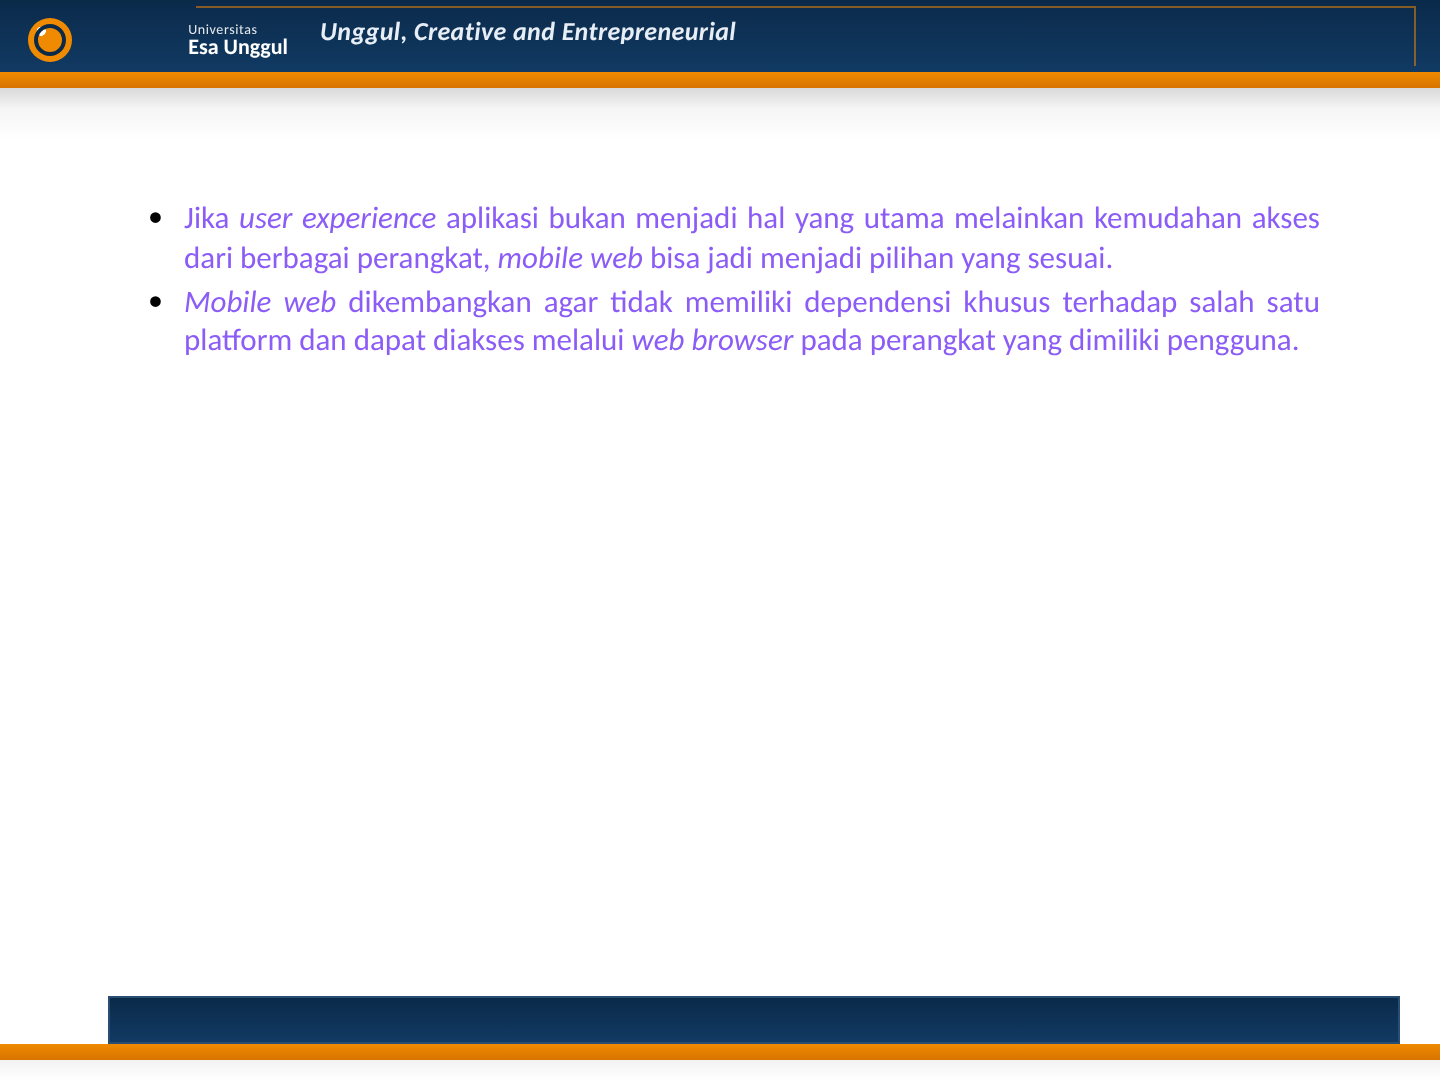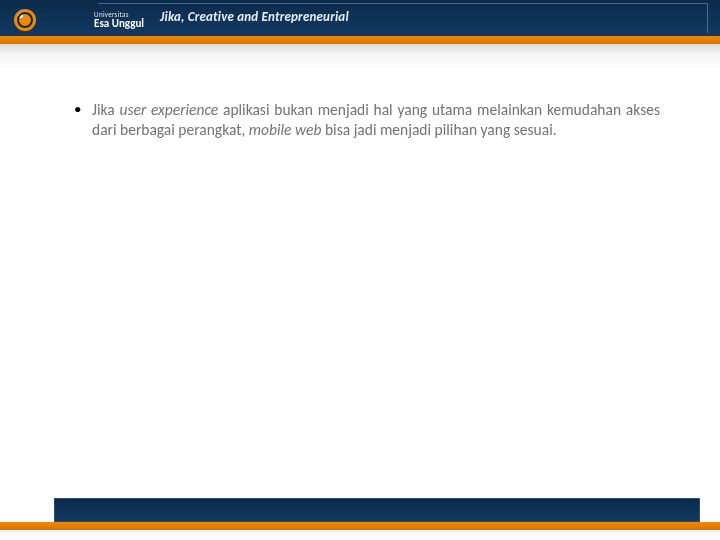--- a/index.html
+++ b/index.html
@@ -19,21 +19,21 @@
   .logo-text .l2 { font-size: 11px; font-weight: 700; display:block; }
 
   .tagline { position: absolute; top: 9px; left: 160px; color: #e8eef5; font-size: 13px; font-style: italic; font-weight: 600; letter-spacing: 0.2px; }
   .header-accent { position:absolute; top: 3px; right: 12px; width: 610px; height: 30px; border-top: 1px solid rgba(255,140,0,0.5); border-right: 1px solid rgba(255,140,0,0.5); pointer-events:none; }
 
   .sub-shadow { position:absolute; top: 44px; left:0; width:720px; height:26px; background: linear-gradient(rgba(0,0,0,0.15), rgba(0,0,0,0.04) 40%, rgba(0,0,0,0) 100%); }
 
   
   .content { position: absolute; top: 100px; left: 70px; right: 60px; }
   ul.bullets { list-style: none; }
-  ul.bullets > li { position: relative; padding-left: 22px; font-size: 15.5px; line-height: 1.28; color: #737373; text-align: justify; text-justify: inter-word; margin-bottom: 2px; }
+  ul.bullets > li { position: relative; padding-left: 22px; font-size: 15.5px; line-height: 1.28; color: #8b5cf6; text-align: justify; text-justify: inter-word; margin-bottom: 2px; }
   ul.bullets > li::before { content: "•"; position: absolute; left: 4px; top: 0; font-size: 15px; color:#000; }
   em.it { font-style: italic; }
 
   
   .footer { position: absolute; left: 0; right: 0; bottom: 0; height: 56px; }
   .footer-blue { position: absolute; bottom: 18px; left: 54px; right: 20px; height: 24px; background: linear-gradient(#0b2a4a, #113a63); border: 1px solid #2a4e73; }
   .footer-orange { position: absolute; bottom: 10px; left: 0; right: 0; height: 8px; background: linear-gradient(#f08a00, #d77400); }
   .footer-fade { position:absolute; bottom:0; left:0; right:0; height:10px; background: linear-gradient(rgba(0,0,0,0.05), rgba(0,0,0,0)); }
 </style>
 </head>
@@ -48,26 +48,27 @@
     <div class="sub-shadow"></div>
 
     <div class="logo-box">
       <div class="logo-mark"></div>
       <div class="logo-text">
         <span class="l1">Universitas</span>
         <span class="l2">Esa Unggul</span>
       </div>
     </div>
 
-    <div class="tagline">Jika, Creative and Entrepreneurial</div>
+    <div class="tagline">Unggul, Creative and Entrepreneurial</div>
   </div>
 
   <div class="content">
     <ul class="bullets">
       <li><span>Jika </span><em class="it">user experience</em><span> aplikasi bukan menjadi hal yang utama melainkan kemudahan akses dari berbagai perangkat, </span><em class="it">mobile web</em><span> bisa jadi menjadi pilihan yang sesuai.</span></li>
+      <li><em class="it">Mobile web</em><span> dikembangkan agar tidak memiliki dependensi khusus terhadap salah satu platform dan dapat diakses melalui </span><em class="it">web browser</em><span> pada perangkat yang dimiliki pengguna.</span></li>
     </ul>
   </div>
 
   <div class="footer">
     <div class="footer-blue"></div>
     <div class="footer-orange"></div>
     <div class="footer-fade"></div>
   </div>
 
 </div>

